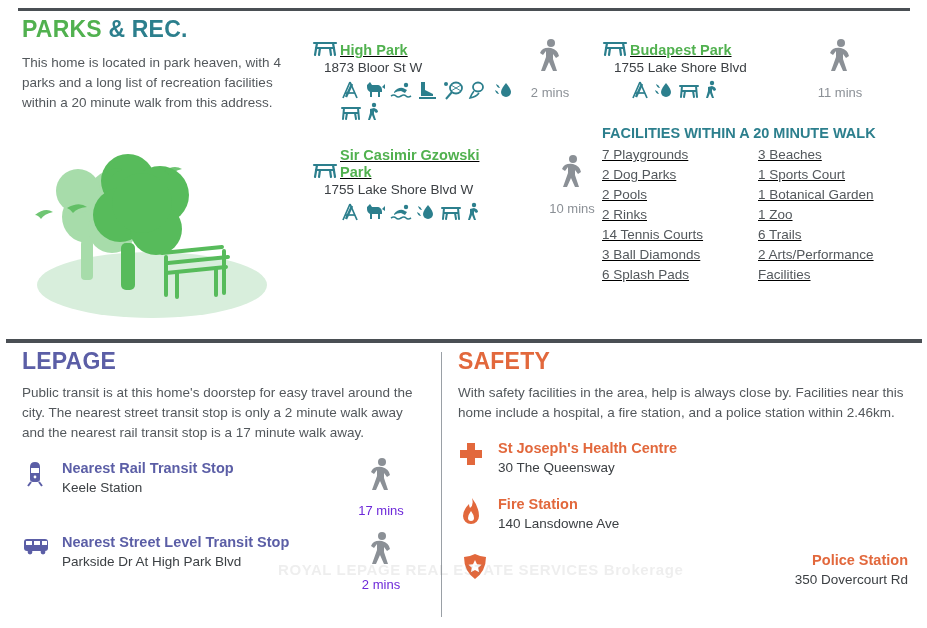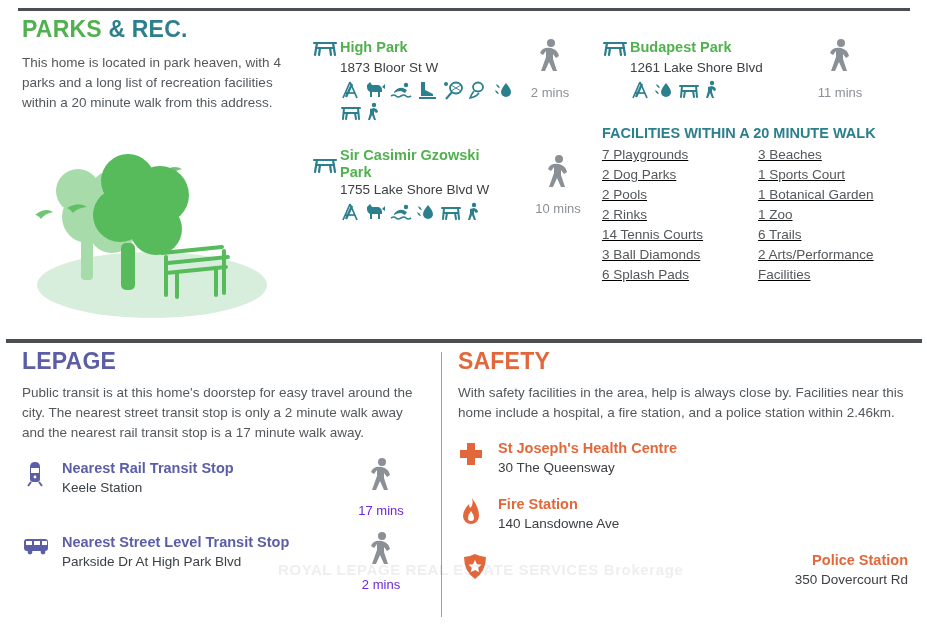--- a/index.html
+++ b/index.html
@@ -40,28 +40,28 @@
 
   
   #parks-intro { position: absolute; left: 22px; top: 16px; width: 270px; }
   #parks-intro .section-title { margin-bottom: 10px; }
 
   
   #park-illustration { position: absolute; left: 20px; top: 145px; width: 270px; height: 180px; }
 
   
   .park-card { position: absolute; }
-  .park-head { display: flex; align-items: center; }
+  .park-head { display: flex; align-items: flex-end; text-decoration: underline; }
   .bench-icon { width: 28px; height: 22px; flex: 0 0 28px; margin-top: 1px; }
   .park-name {
     color: #51b14f; font-weight: bold; font-size: 14.5px; line-height: 17px;
     width: 155px;
   }
   .park-addr {
-    color: #3c4044; font-size: 13.5px; line-height: 18px; margin-left: 28px;
+    color: #3c4044; font-size: 13.5px; line-height: 18px; margin-left: 12px;
   }
   .park-icons { margin-left: 28px; margin-top: 3px; display: flex; flex-wrap: wrap;
                 width: 180px; gap: 2px 4px; }
   .park-icons svg { display: block; }
 
   .walk-badge {
     position: absolute; text-align: center; width: 56px;
   }
   .walk-badge .wtime { font-size: 13px; color: #8b9096; margin-top: 1px; }
 
@@ -314,21 +314,21 @@
           </svg>
         </span>
       <span>
           <svg width="16" height="20" viewBox="0 0 16 20">
             <circle cx="8" cy="3" r="2.2" fill="#2c7f8d"></circle>
             <path d="M8 6 q4 1 4 4 l-2 1 -2 -2 v3 l2 6 h-2 l-2 -5 l-2 5 h-2 l2 -7 v-4z" fill="#2c7f8d"></path>
           </svg>
         </span>
     </div>
   </div>
-  <div class="walk-badge" style="left:530px; top:154px;">
+  <div class="walk-badge" style="left:544px; top:154px;">
     <svg width="30" height="42" viewBox="0 0 30 42">
       <circle cx="16" cy="5" r="4" fill="#8b9096"></circle>
       <path d="M16 10 q7 2 8 8 l-3 2 -3 -4 v5 l4 12 h-4 l-4 -9 l-4 9 h-4 l5 -14 v-6 l-3 4 -3 -2 q2 -6 11 -5z" fill="#8b9096"></path>
     </svg>
     <div class="wtime">10 mins</div>
   </div>
 
   <div class="park-card" style="left:602px; top:36px; width:210px;">
     <div class="park-head">
       <span class="bench-icon">
@@ -338,21 +338,21 @@
               <path d="M4 11 H22"></path>
               <path d="M5 6 L3 18"></path>
               <path d="M21 6 L23 18"></path>
               <path d="M8 11 L7 18"></path>
               <path d="M18 11 L19 18"></path>
             </g>
           </svg>
       </span>
       <span class="park-name">Budapest Park</span>
     </div>
-    <div class="park-addr">1261 Lake Shore Blvd</div>
+    <div class="park-addr">1755 Lake Shore Blvd</div>
     <div class="park-icons">
       <span>
           <svg width="20" height="20" viewBox="0 0 20 20">
             <g stroke="#2c7f8d" stroke-width="1.7" fill="none">
               <path d="M10 2 L3 18 M10 2 L17 18"></path>
               <path d="M5 13 L15 13"></path>
               <path d="M12 4 L6 17" stroke-width="2.4"></path>
             </g>
           </svg>
         </span>

